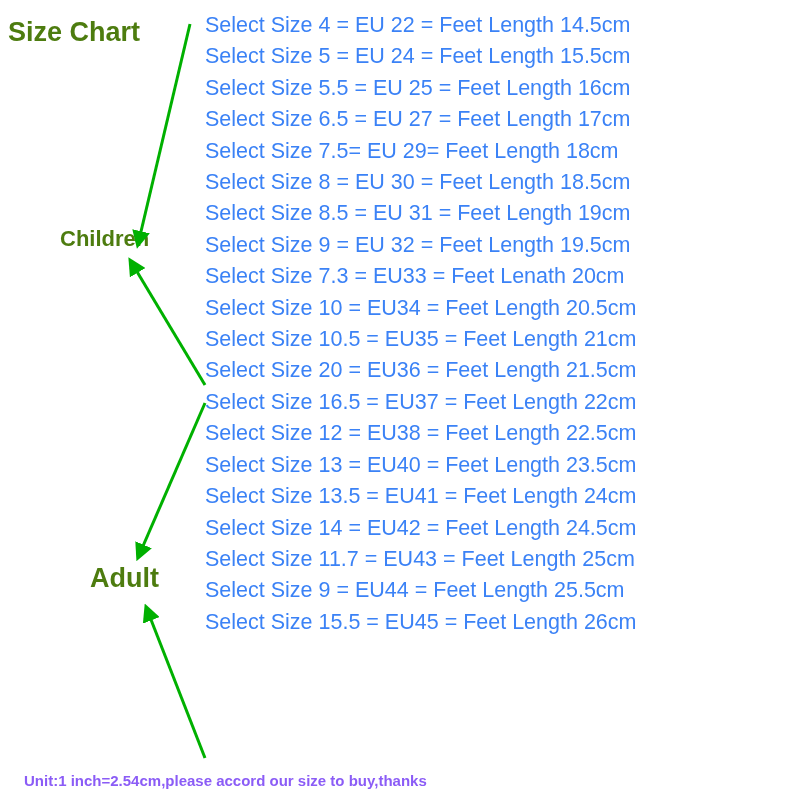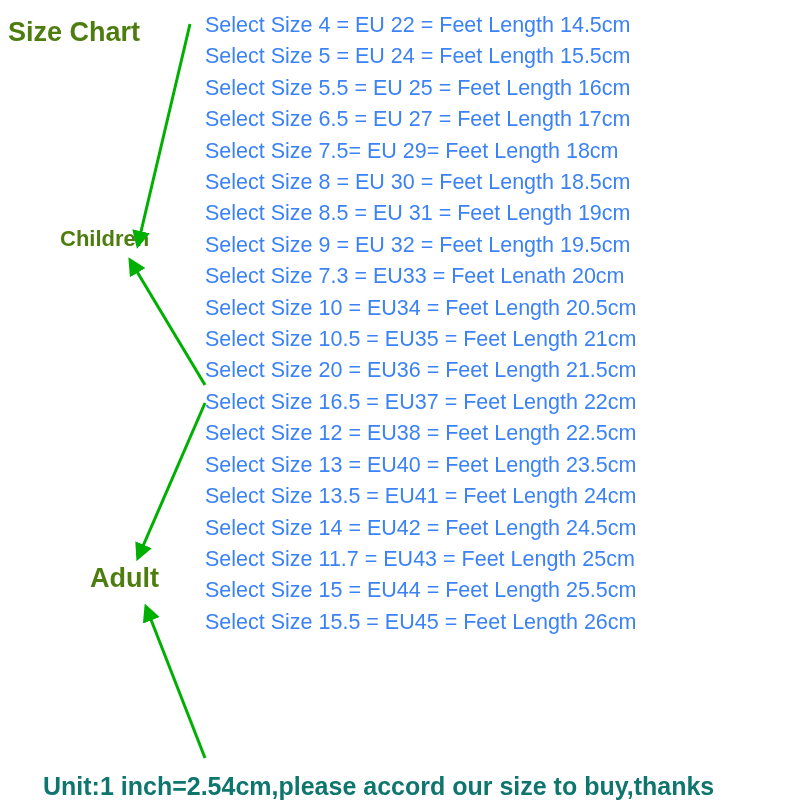--- a/index.html
+++ b/index.html
@@ -41,25 +41,25 @@
   #label-adult {
     left: 82px;
     top: 563px;
     font-size: 27px;
     margin-left: 8px;
   }
 
   
   #footer-note {
     position: absolute;
-    left: 43px;
+    left: 24px;
     top: 772px;
-    color: #0f766e;
+    color: #8b5cf6;
     font-weight: bold;
-    font-size: 25px;
+    font-size: 15px;
     white-space: nowrap;
     font-family: "Liberation Sans", sans-serif;
   }
 
   
   #size-list {
     position: absolute;
     left: 205px;
     top: 10px;
     width: 590px;
@@ -105,21 +105,21 @@
       <div class="size-row">Select Size 7.3 = EU33 = Feet Lenath 20cm</div>
       <div class="size-row">Select Size 10 = EU34 = Feet Length 20.5cm</div>
       <div class="size-row">Select Size 10.5 = EU35 = Feet Length 21cm</div>
       <div class="size-row">Select Size 20 = EU36 = Feet Length 21.5cm</div>
       <div class="size-row">Select Size 16.5 = EU37 = Feet Length 22cm</div>
       <div class="size-row">Select Size 12 = EU38 = Feet Length 22.5cm</div>
       <div class="size-row">Select Size 13 = EU40 = Feet Length 23.5cm</div>
       <div class="size-row">Select Size 13.5 = EU41 = Feet Length 24cm</div>
       <div class="size-row">Select Size 14 = EU42 = Feet Length 24.5cm</div>
       <div class="size-row">Select Size 11.7 = EU43 = Feet Length 25cm</div>
-      <div class="size-row">Select Size 15 = EU44 = Feet Length 25.5cm</div>
+      <div class="size-row">Select Size 9 = EU44 = Feet Length 25.5cm</div>
       <div class="size-row">Select Size 15.5 = EU45 = Feet Length 26cm</div>
     </div>
 
   <svg id="arrows" viewBox="0 0 800 800" xmlns="http://www.w3.org/2000/svg">
     <defs>
       <marker id="arrowhead" markerWidth="6" markerHeight="6" refX="3" refY="3" orient="auto">
         <path d="M0,0 L6,3 L0,6 z" fill="#00b000"></path>
       </marker>
     </defs>
 

